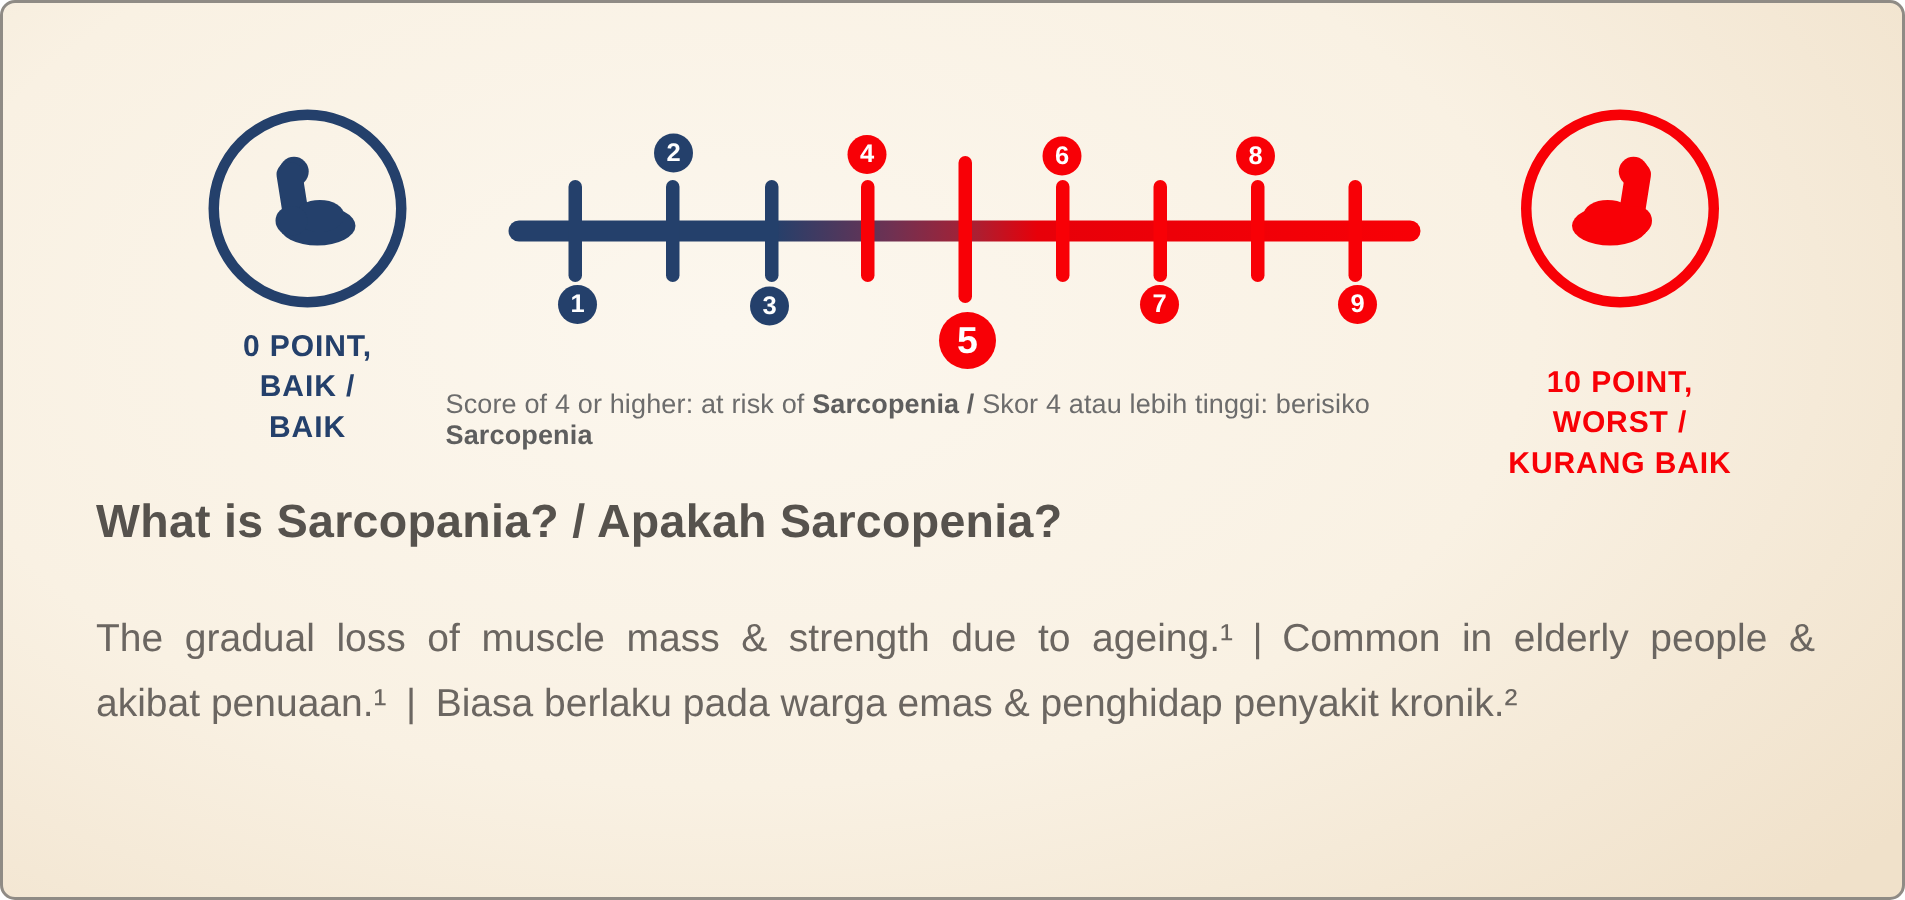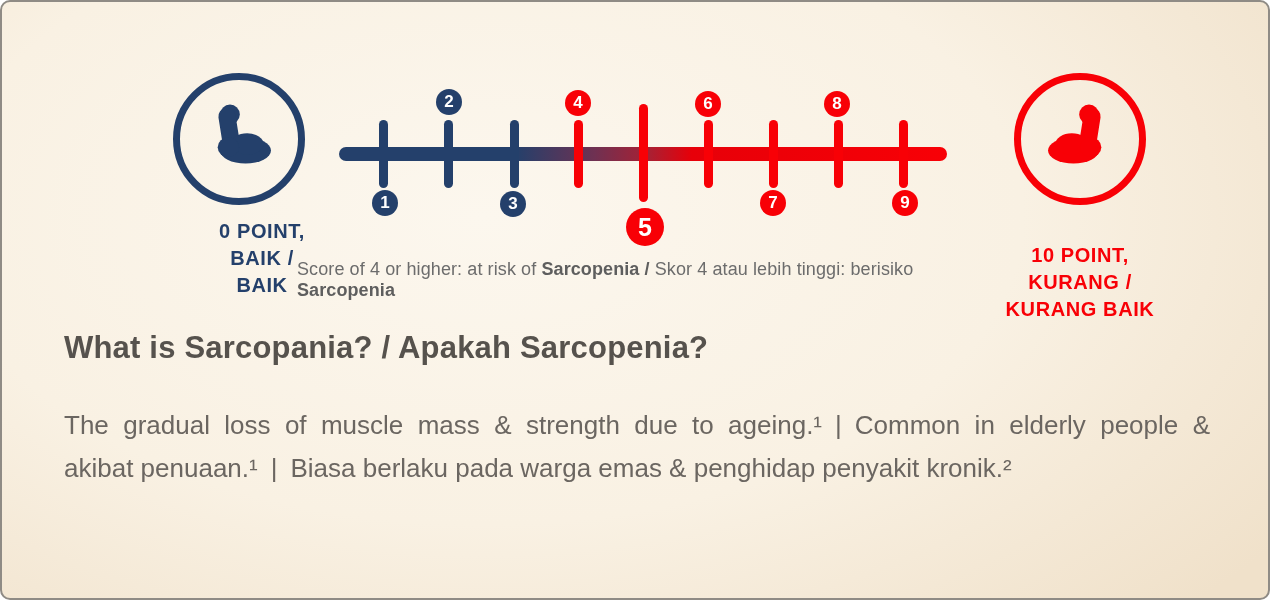--- a/index.html
+++ b/index.html
@@ -5,21 +5,21 @@
   * { margin:0; padding:0; box-sizing:border-box; }
   html,body { width:1270px; height:600px; background:#fff; }
   .panel {
     position:relative; width:1270px; height:600px;
     background: radial-gradient(ellipse 980px 560px at 38% 36%, #fcf7ee 0%, #f9f1e3 55%, #f0e1ca 100%);
     border:2px solid #8f8b85; border-radius:10px; overflow:hidden;
     font-family:"Liberation Sans", sans-serif;
   }
   
   .badge { position:absolute; display:flex; flex-direction:column; align-items:center; }
-  .badge-left  { left:103px; top:71px; width:200px;align-items:flex-end; }
+  .badge-left  { left:103px; top:71px; width:200px; }
   .badge-right { left:978px; top:71px; width:200px;gap:24px; }
   .badge-circle { width:132px; height:132px; border-radius:50%; display:flex; align-items:center; justify-content:center; }
   .badge-left  .badge-circle { border:7px solid #24406b; color:#24406b; }
   .badge-right .badge-circle { border:7px solid #f80006; color:#f80006; }
   .arm { display:block; }
   .arm.flip { transform:scaleX(-1); }
   .badge-label { margin-top:13px; text-align:center; font-weight:bold; font-size:20px; line-height:27px; letter-spacing:0.6px; }
   .badge-left  .badge-label { color:#24406b; }
   .badge-right .badge-label { color:#f80006; }
   
@@ -105,21 +105,21 @@
           <circle cx="61" cy="20" r="12"></circle>
           <rect x="52" y="12" width="21" height="48" rx="10" transform="rotate(9 62 36)"></rect>
           <ellipse cx="42" cy="64" rx="31" ry="16"></ellipse>
           <ellipse cx="40" cy="56" rx="20" ry="13"></ellipse>
           <ellipse cx="63" cy="60" rx="13" ry="12"></ellipse>
         </g>
       </svg>
     </div>
     <div class="badge-label">
       <div>10 POINT,</div>
-      <div>KURANG /</div>
+      <div>WORST /</div>
       <div>KURANG BAIK</div>
     </div>
   </div>
 
   <h1 class="heading">What is Sarcopania? / Apakah Sarcopenia?</h1>
   <div class="body">
     <p class="jl">The gradual loss of muscle mass &amp; strength due to ageing.¹ | Common in elderly people &amp;</p>
     <p>akibat penuaan.¹ | Biasa berlaku pada warga emas &amp; penghidap penyakit kronik.²</p>
   </div>
 

